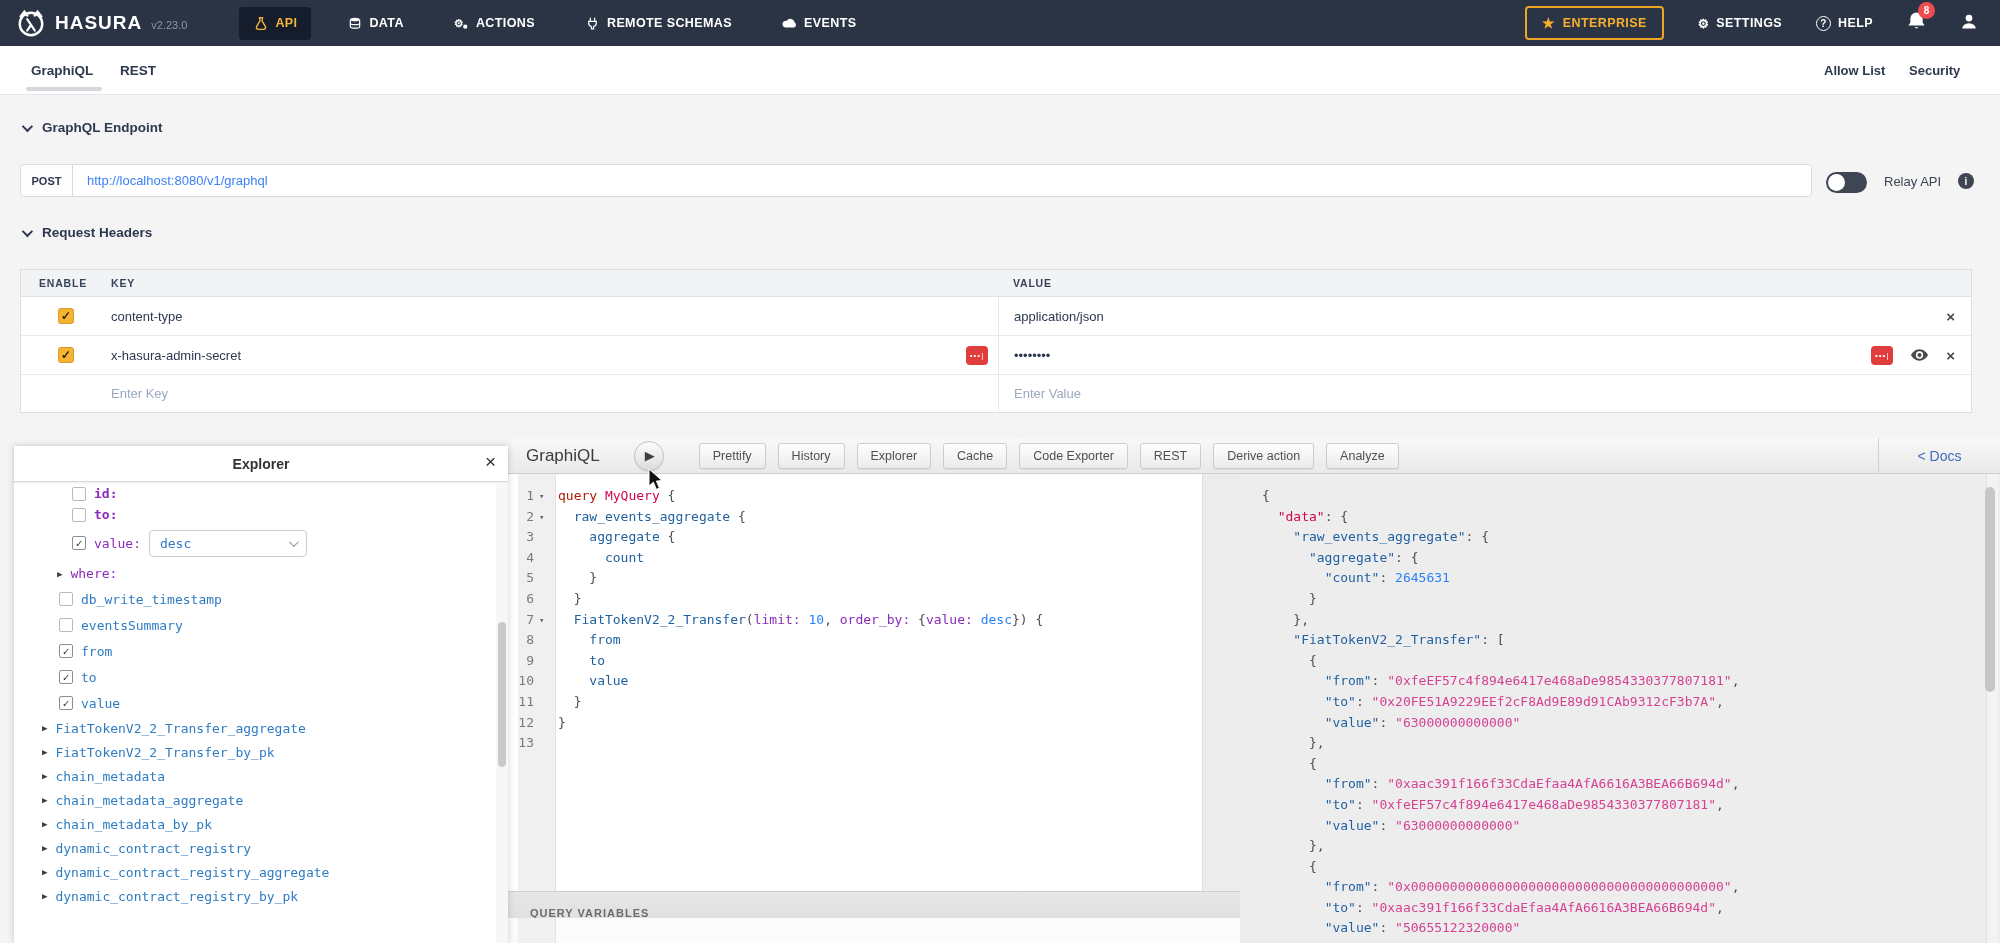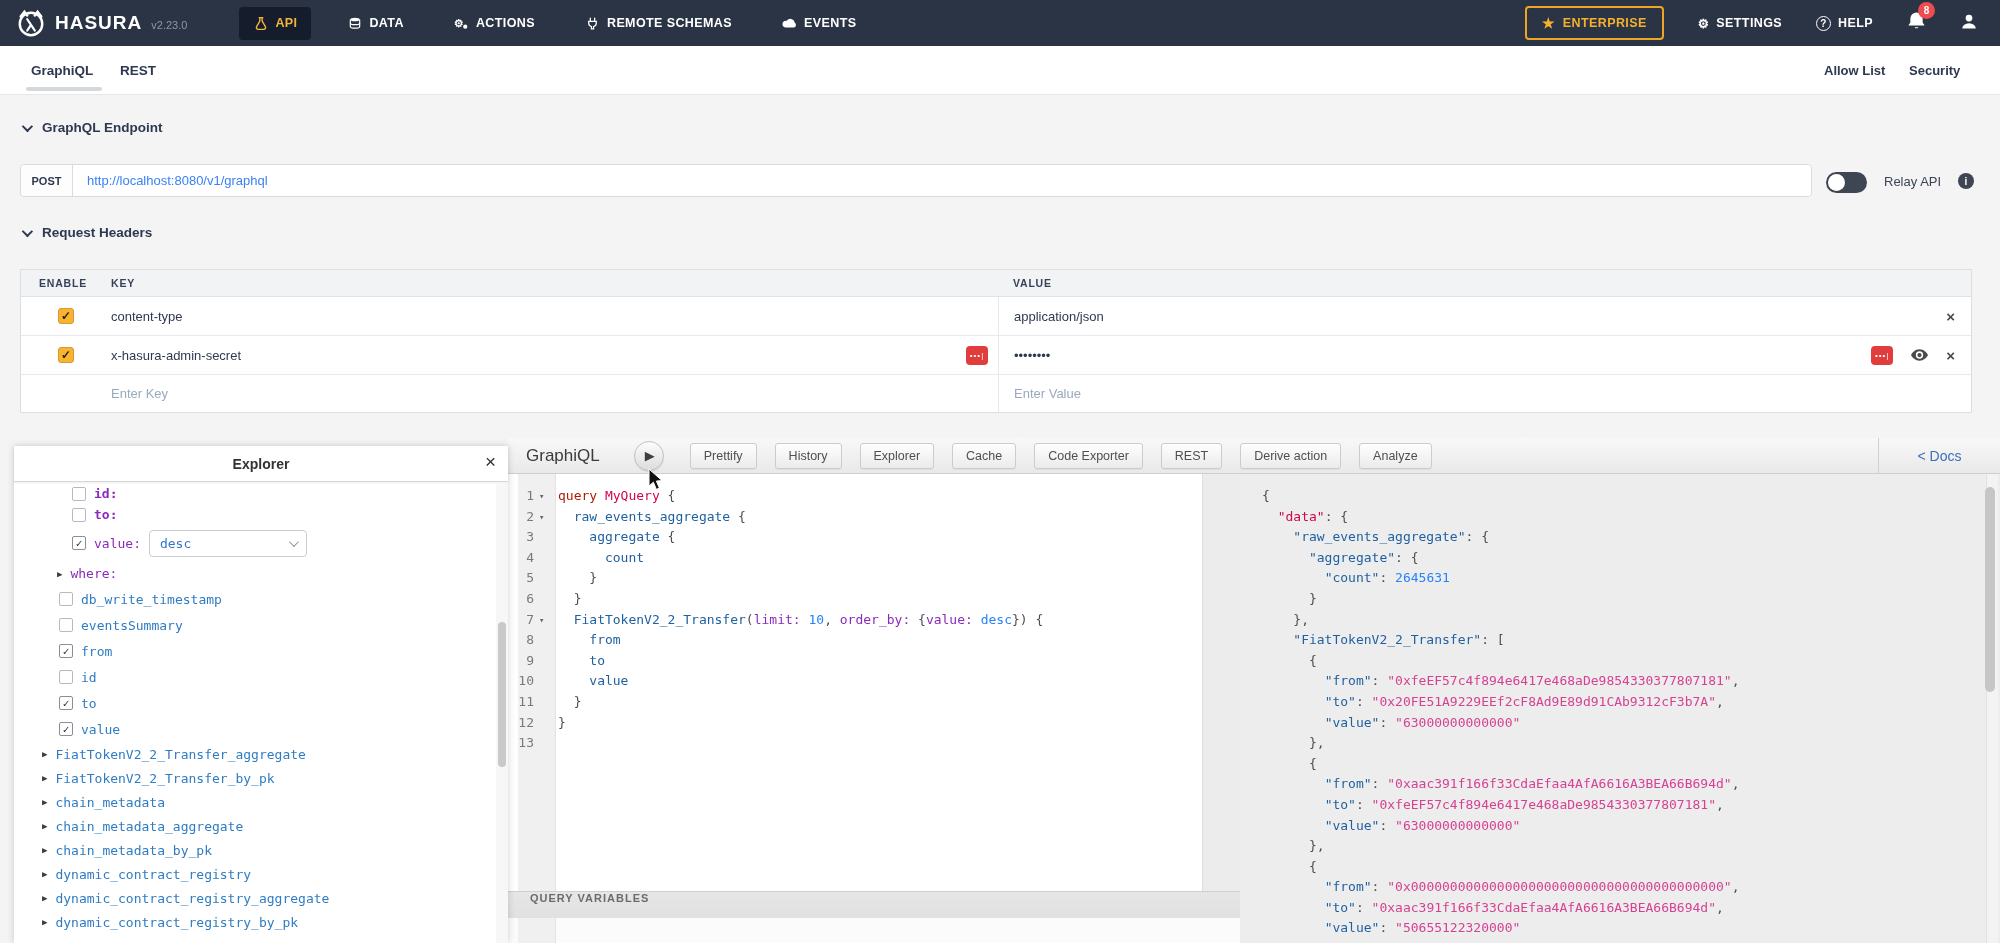--- a/index.html
+++ b/index.html
@@ -59,40 +59,40 @@
   .row-x { color:#4a4a4a; font-size:15px; font-weight:bold; cursor:pointer; margin-left:18px; }
   .eye-btn { margin-left:18px; cursor:pointer; display:flex; align-items:center; }
   .ghost-input { border:none; outline:none; font-size:13px; color:#2e3950; width:60%; font-family:"Liberation Sans",sans-serif; background:transparent; }
   .ghost-input::placeholder { color:#9aa9bd; }
 
   
   .toolbar { position:absolute; left:508px; top:438px; width:1492px; height:36px; background:linear-gradient(#f8f8f8,#e9e9e9); border-bottom:1px solid #cfcfcf; display:flex; align-items:center; }
   .gql-title { font-size:17px; color:#3b3b3b; margin-left:18px; }
   .play-btn { width:30px; height:30px; border-radius:50%; border:1px solid #c2c2c2; background:linear-gradient(#fdfdfd,#dcdcdc); margin-left:34px; display:flex; align-items:center; justify-content:center; cursor:pointer; box-shadow:0 1px 1px rgba(0,0,0,.12); }
   .play-glyph { color:#3f3f3f; font-size:13px; margin-left:2px; }
-  .tb-btns { display:flex; gap:18px; margin-left:26px; }
+  .tb-btns { display:flex; gap:12px; margin-left:35px; }
   .tb-btn { height:26px; display:flex; align-items:center; padding:0 13px; font-size:12.5px; color:#4f4f4f; background:linear-gradient(#fefefe,#ebebeb); border:1px solid #ccc; border-radius:3px; cursor:pointer; box-shadow:0 1px 0 rgba(0,0,0,.05); white-space:nowrap; }
   .docs-zone { position:absolute; left:1878px; top:438px; width:122px; height:36px; border-left:1px solid #d0d0d0; display:flex; align-items:center; justify-content:center; }
   .docs-btn { color:#3e6dbd; font-size:14px; cursor:pointer; }
 
   
   .editor { position:absolute; left:508px; top:474px; width:694px; height:417px; background:#fff; overflow:hidden; }
   .gutter-bg { position:absolute; left:10px; top:0; width:38px; height:100%; background:#f0f0f0; border-right:1px solid #e3e3e3; }
   .ed-lines { position:absolute; left:0; top:12px; width:100%; }
   .ed-line { display:flex; height:20.6px; font-family:"DejaVu Sans Mono",monospace; font-size:13px; line-height:20.6px; }
   .ln { width:30px; text-align:right; color:#7a7a7a; padding-right:4px; }
   .fold { width:14px; color:#666; font-size:9px; text-align:left; padding-left:1px; }
   .ed-code { white-space:pre; padding-left:6px; }
 
   .tk-k { color:#B11A04; } .tk-d { color:#D2054E; } .tk-f { color:#1F61A0; }
   .tk-a { color:#8B2BB9; } .tk-n { color:#2882F9; } .tk-p { color:#4d4d4d; }
   .tk-s { color:#D64292; } .tk-dk { color:#D2054E; }
 
   .mid-gutter { position:absolute; left:1202px; top:474px; width:38px; height:469px; background:#ececec; border-left:1px solid #dedede; }
-  .qvars-bar { position:absolute; left:508px; top:891px; width:732px; height:43px; background:linear-gradient(#e6e6e6,#dedede); border-top:1px solid #cfcfcf; border-bottom:1px solid #cfcfcf; display:flex; }
+  .qvars-bar { position:absolute; left:508px; top:891px; width:732px; height:43px; background:linear-gradient(#e6e6e6,#dedede); border-top:1px solid #cfcfcf; border-bottom:1px solid #cfcfcf; display:flex; align-items:center; }
   .qvars-label { font-size:11px; font-weight:bold; letter-spacing:1px; color:#6b6b6b; margin-left:22px; }
   .vars-area { position:absolute; left:508px; top:918px; width:732px; height:25px; background:#fbfbfb; }
   .vars-gutter { position:absolute; left:10px; top:0; width:38px; height:100%; background:#f0f0f0; border-right:1px solid #e3e3e3; }
 
   
   .response { position:absolute; left:1240px; top:474px; width:760px; height:469px; background:#ededee; overflow:hidden; }
   .res-lines { position:absolute; left:22px; top:12px; }
   .res-line { height:20.6px; font-family:"DejaVu Sans Mono",monospace; font-size:13px; line-height:20.6px; white-space:pre; }
   .res-scroll-track { position:absolute; right:2px; top:0; width:12px; height:100%; background:#f3f3f3; border-left:1px solid #e2e2e2; }
   .res-scroll-thumb { position:absolute; right:3px; top:13px; width:10px; height:205px; background:#c6c6c6; border-radius:5px; cursor:grab; }
@@ -450,24 +450,20 @@
         </div>
         <div class="tree-row field">
           <span class="tcb"></span>
           <span class="lbl-field">eventsSummary</span>
         </div>
         <div class="tree-row field">
           <span class="tcb on">✓</span>
           <span class="lbl-field">from</span>
         </div>
         <div class="tree-row field">
-          <span class="tcb"></span>
-          <span class="lbl-field">id</span>
-        </div>
-        <div class="tree-row field">
           <span class="tcb on">✓</span>
           <span class="lbl-field">to</span>
         </div>
         <div class="tree-row field">
           <span class="tcb on">✓</span>
           <span class="lbl-field">value</span>
         </div>
         <div class="tree-row root">
           <span class="tri">▶</span>
           <span class="lbl-field">FiatTokenV2_2_Transfer_aggregate</span>

